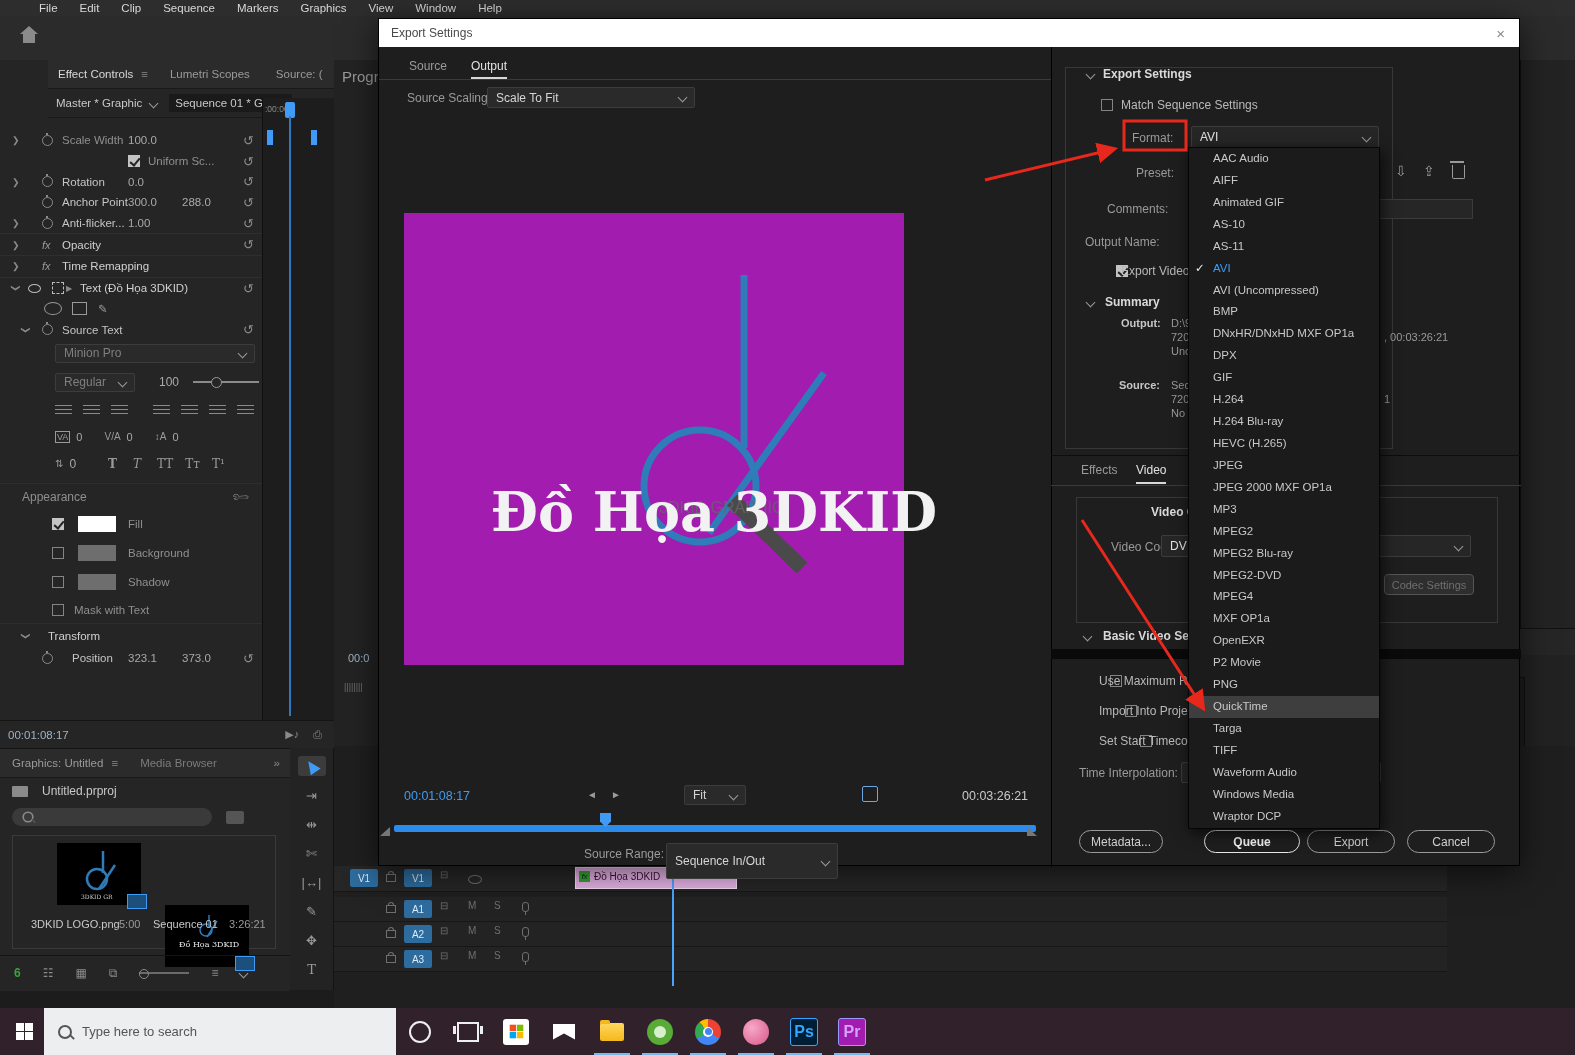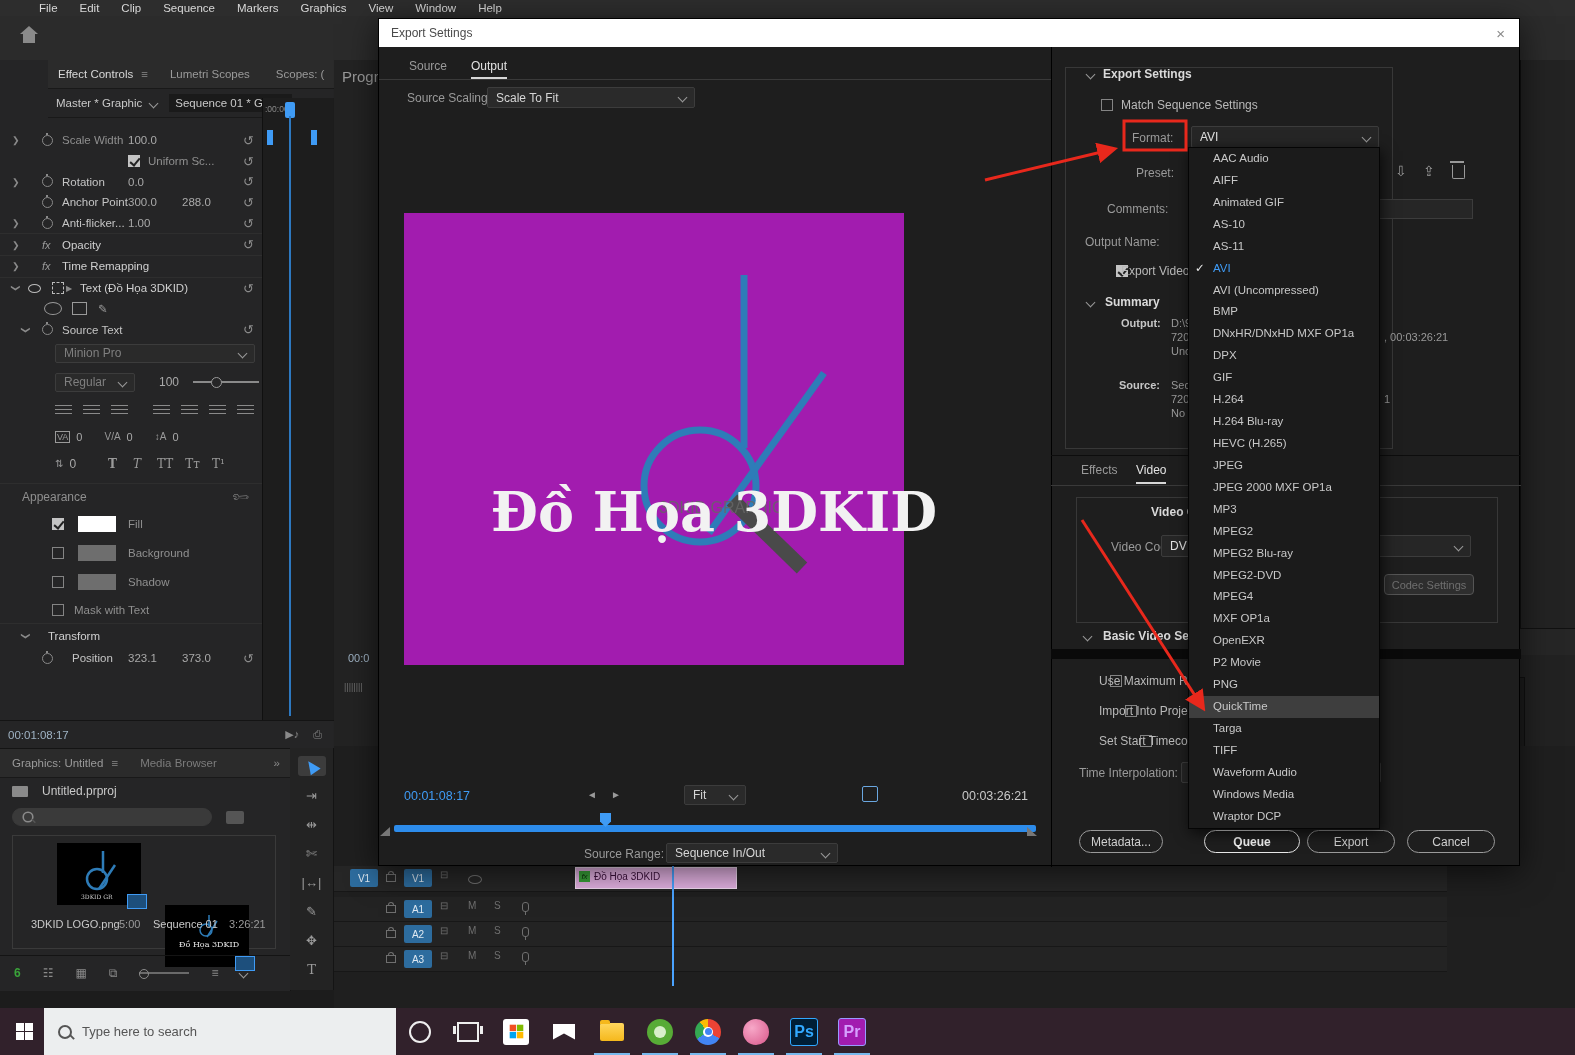--- a/index.html
+++ b/index.html
@@ -105,21 +105,21 @@
     </div>
   <div id="topbar" class="abs">
     <div class="abs home"></div>
   </div>
 
   <div id="ec" class="abs">
     <div class="panel-head">
       <span class="tab-active" style="margin-left:10px">Effect Controls</span>
       <span style="margin-left:8px;color:#8a8a8a">≡</span>
       <span style="margin-left:22px">Lumetri Scopes</span>
-      <span style="margin-left:26px">Scopes: (</span>
+      <span style="margin-left:26px">Source: (</span>
       <span style="margin-left:auto;margin-right:12px;color:#8a8a8a">»</span>
     </div>
     <div style="height:28px;border-bottom:1px solid #191919;display:flex;align-items:center;font-size:11.5px;">
       <span style="margin-left:8px;color:#c9c9c9">Master * Graphic</span>
       <span class="chev" style="margin-left:8px"></span>
       <span style="margin-left:12px;color:#c9c9c9;background:#1a1a1a;padding:3px 6px">Sequence 01 * Grap_</span>
       <span style="color:#8a8a8a;margin-left:4px">▶</span>
     </div>
 
     <div class="abs" style="left:262px;top:38px;width:72px;height:622px;background:#1d1d1d;border-left:1px solid #101010;">
@@ -461,21 +461,21 @@
     </div>
     <span class="abs" style="left:483px;top:767px;width:14px;height:14px;border:1.5px solid #6aa7e0;border-radius:2px"></span>
     <span class="abs" style="left:583px;top:770px;color:#c9c9c9;font-size:12.5px">00:03:26:21</span>
     
     <div class="abs" style="left:15px;top:806px;width:642px;height:7px;background:#2d8ceb;border-radius:2px"></div>
     <div class="abs" style="left:221px;top:794px;width:11px;height:14px;background:#3f9bf5;clip-path:polygon(0 0,100% 0,100% 60%,50% 100%,0 60%)"></div>
     <span class="abs" style="left:1px;top:808px;width:0;height:0;border-top:9px solid transparent;border-right:10px solid #777"></span>
     <span class="abs" style="left:648px;top:808px;width:0;height:0;border-top:9px solid transparent;border-left:10px solid #777"></span>
     
     <span class="abs" style="left:205px;top:828px;color:#9a9a9a">Source Range:</span>
-    <div class="dd abs" style="left:287px;top:824px;width:172px;height:20px">
+    <div class="dd abs" style="left:287px;top:824px;width:172px;height:36px">
       <span>Sequence In/Out</span>
         <span class="chev"></span>
     </div>
 
     
     <div class="group-frame" style="left:686px;top:48px;width:326px;height:380px;"></div>
     <span class="abs" style="left:706px;top:50px"></span>
     <span class="abs chev" style="left:708px;top:52px"></span>
     <span class="abs" style="left:724px;top:48px;color:#dadada;font-weight:bold;font-size:12px">Export Settings</span>
     <span class="abs cb" style="left:722px;top:80px"></span>

